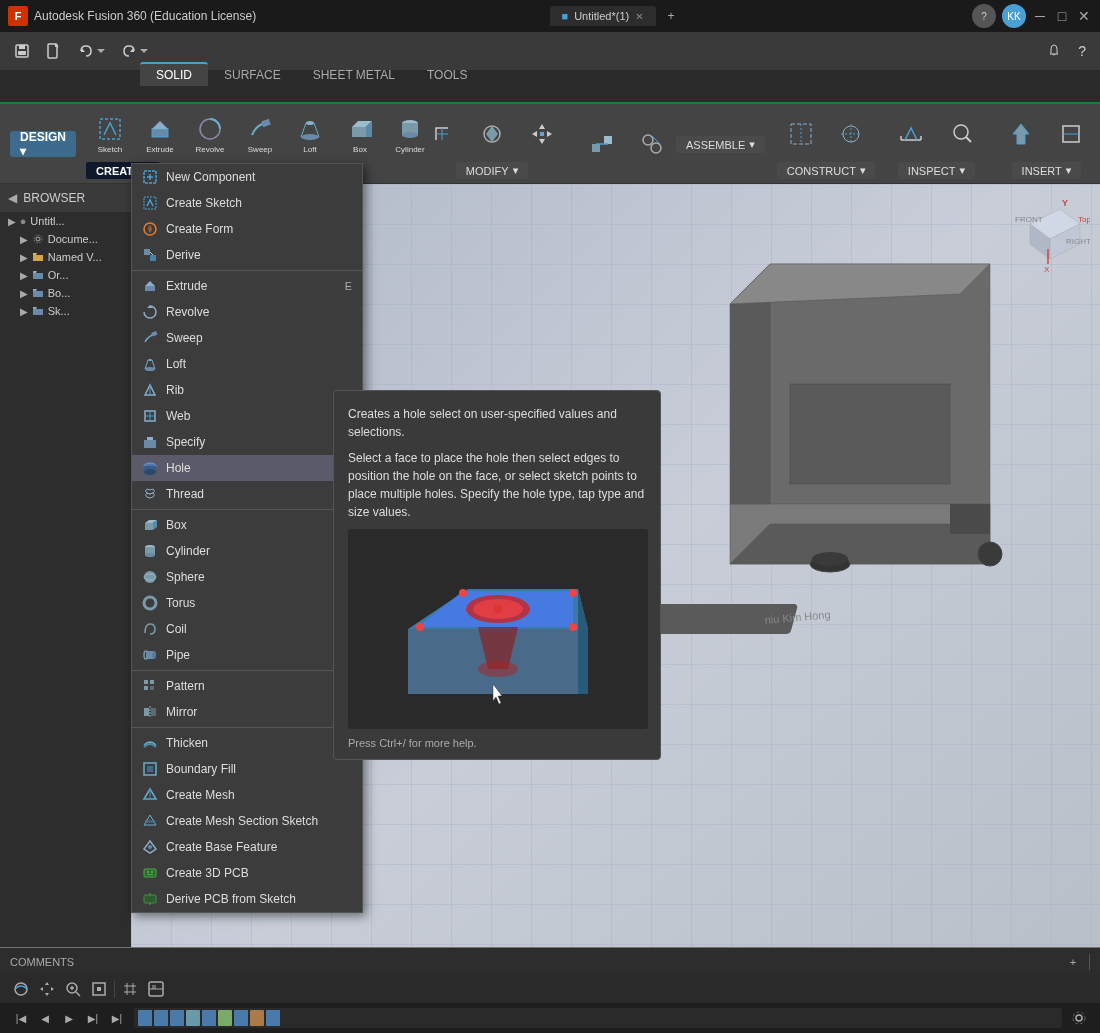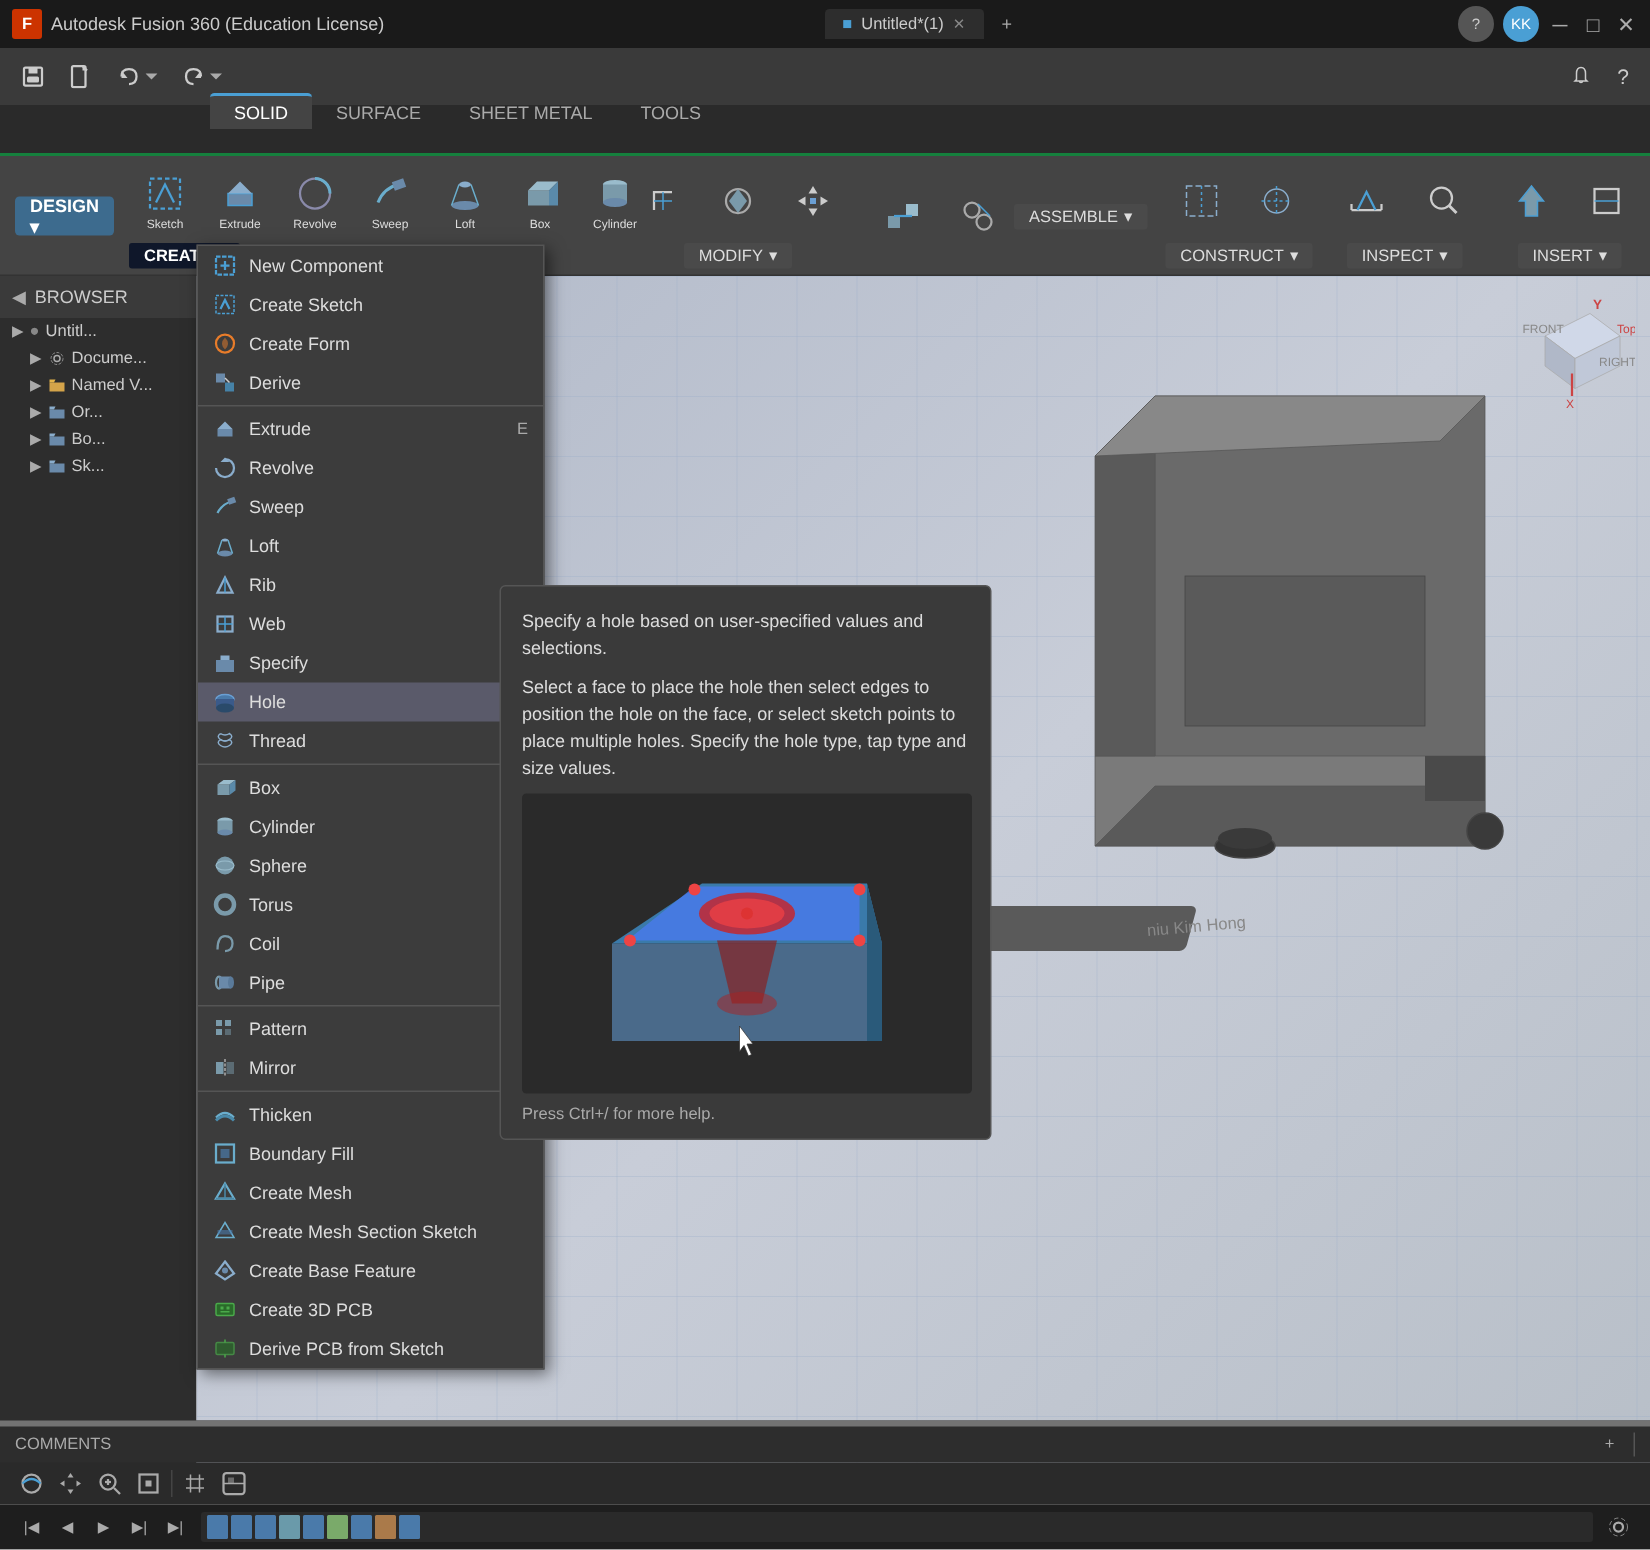--- a/index.html
+++ b/index.html
@@ -1057,21 +1057,21 @@
           <rect x="2" y="4" width="12" height="8" rx="1" fill="#2a6a2a" stroke="#4aaa4a" stroke-width="1" opacity="0.7"></rect>
           <line x1="8" y1="2" x2="8" y2="4" stroke="#4aaa4a" stroke-width="1"></line>
           <line x1="8" y1="12" x2="8" y2="14" stroke="#4aaa4a" stroke-width="1"></line>
         </svg>
     </span>
     <span>Derive PCB from Sketch</span>
   </div>
 </div>
 
 <div id="hole-tooltip">
-  <p>Specify a hole based on user-specified values and selections.</p>
+  <p>Creates a hole select on user-specified values and selections.</p>
   <p>Select a face to place the hole then select edges to position the hole on the face, or select sketch points to place multiple holes. Specify the hole type, tap type and size values.</p>
 
   <div id="hole-tooltip-img">
     <svg width="240" height="180" viewBox="0 0 240 180">
 
       <polygon points="30,90 210,90 210,155 30,155" fill="#4a6a8a"></polygon>
 
       <polygon points="30,90 90,50 200,50 210,90" fill="#3a7aaa"></polygon>
 
       <polygon points="210,90 200,50 200,155 210,155" fill="#2a5a7a"></polygon>
@@ -1093,21 +1093,21 @@
       <circle cx="195" cy="54" r="4" fill="#ee4444"></circle>
       <circle cx="195" cy="88" r="4" fill="#ee4444"></circle>
     </svg>
   </div>
 
   <div id="hole-tooltip-footer">
     <span>Press Ctrl+/ for more help.</span>
   </div>
 </div>
 
-<div id="comments-bar" style="position:absolute;bottom:58px;left:0;right:0;height:28px;background:#2d2d2d;display:flex;align-items:center;padding:0 10px;color:#aaa;font-size:11px;gap:6px;border-top:4px solid #737373;z-index:10;">
+<div id="comments-bar" style="position:absolute;bottom:58px;left:0;right:0;height:28px;background:#2d2d2d;display:flex;align-items:center;padding:0 10px;color:#aaa;font-size:11px;gap:6px;border-top:1px solid #737373;z-index:10;">
   <span>COMMENTS</span>
   <span style="flex:1;"></span>
   <div style="width:20px;height:20px;display:flex;align-items:center;justify-content:center;cursor:pointer;color:#aaa;">+</div>
   <div style="width:1px;height:16px;background:#555;"></div>
 </div>
 
 <div id="statusbar" style="position:absolute;bottom:30px;left:0;right:0;height:28px;background:#2a2a2a;display:flex;align-items:center;padding:0 10px;color:#aaa;font-size:11px;gap:4px;z-index:10;">
 
   <div style="display:flex;gap:4px;align-items:center;">
     <div class="bottom-btn">

